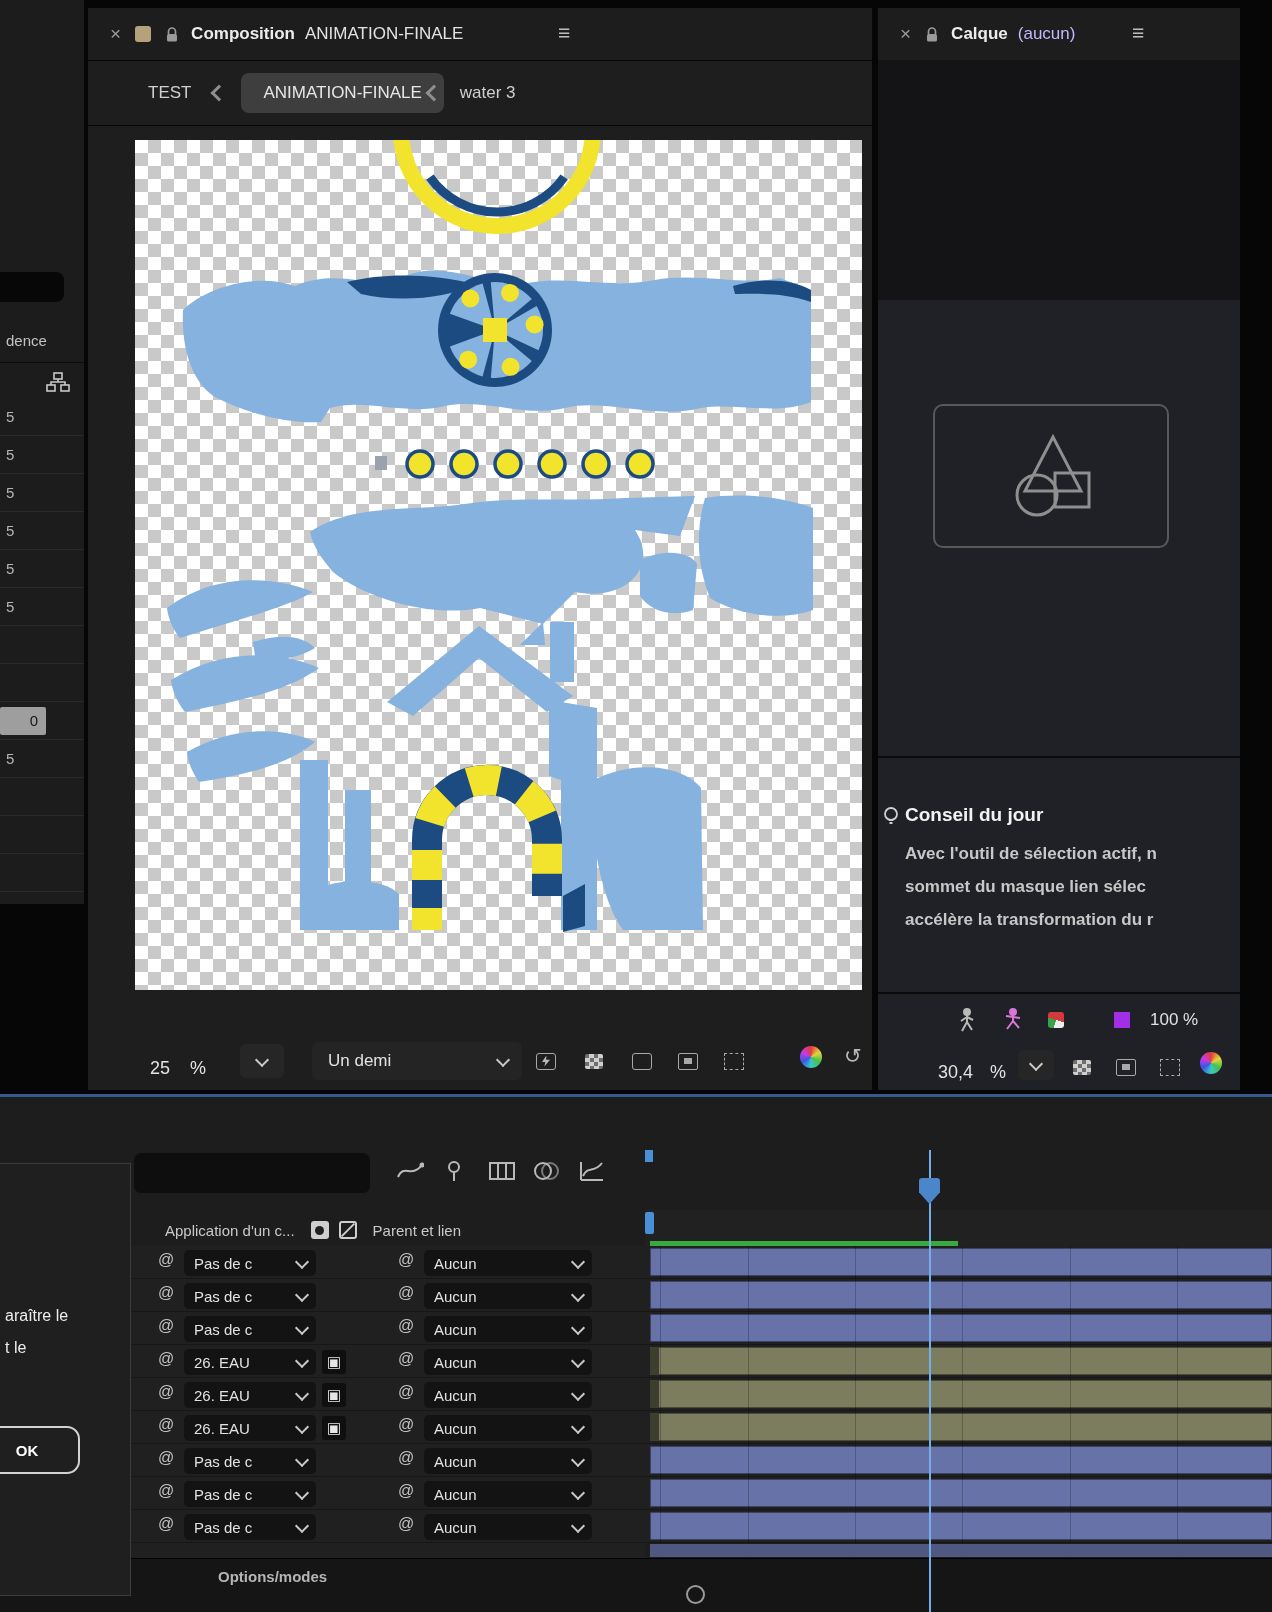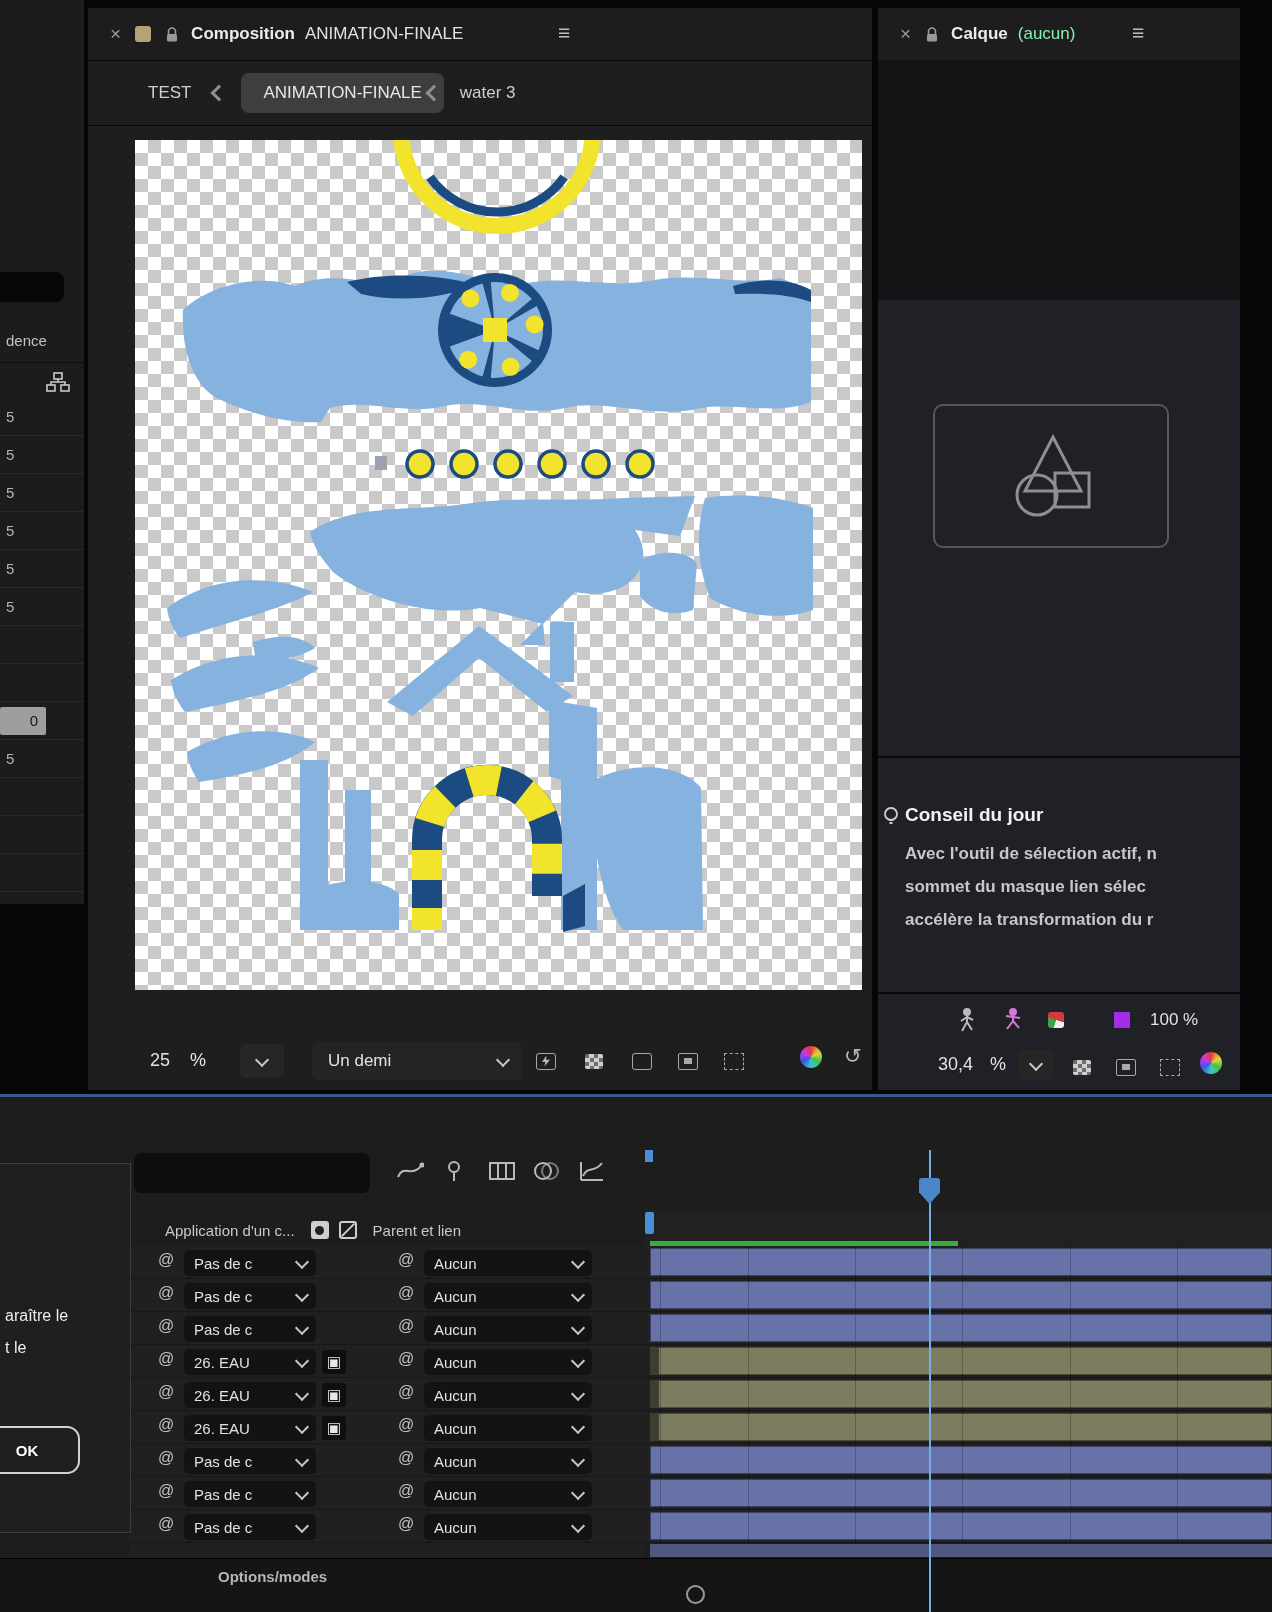--- a/index.html
+++ b/index.html
@@ -30,21 +30,21 @@
   
   .comp-panel{left:88px;top:8px;width:784px;height:1082px;}
   .crumbs{left:0;top:53px;width:784px;height:64px;display:flex;align-items:center;border-bottom:1px solid #070707;}
   .crumb{color:#cfcfcf;font-size:17px;}
   .crumb-pill{height:40px;background:#3e3e3e;border-radius:8px;display:flex;align-items:center;padding:0 22px;color:#e6e6e6;font-size:17px;}
   .canvas{left:47px;top:132px;width:727px;height:850px;background-color:#ffffff;overflow:hidden;
     background-image:linear-gradient(45deg,#c9c9c9 25%,transparent 25%,transparent 75%,#c9c9c9 75%),
                      linear-gradient(45deg,#c9c9c9 25%,transparent 25%,transparent 75%,#c9c9c9 75%);
     background-size:26px 26px;background-position:0 0,13px 13px;}
   .comp-toolbar{left:0;top:1024px;width:784px;height:58px;}
-  .zoomtxt{color:#e2e2e2;font-size:18px;}
+  .zoomtxt{color:#e2e2e2;font-size:18px;margin-top:8px;}
   .chevbtn{background:#262626;border-radius:6px;display:flex;align-items:center;justify-content:center;}
   .resdd{background:#242424;border-radius:6px;display:flex;align-items:center;justify-content:space-between;padding:0 14px 0 16px;color:#e2e2e2;font-size:17px;}
   .mini-ic{display:flex;align-items:center;justify-content:center;width:36px;height:30px;}
   .ic-box{width:18px;height:15px;border:1.5px solid #a9a9a9;border-radius:3px;display:flex;align-items:center;justify-content:center;}
   .bolt{width:8px;height:11px;background:#b9b9b9;clip-path:polygon(55% 0,0 60%,42% 60%,30% 100%,100% 38%,52% 38%);}
   .ic-check{width:18px;height:15px;background:repeating-conic-gradient(#cfcfcf 0% 25%,#6e6e6e 0% 50%);background-size:9px 8px;border-radius:2px;}
   .ic-sqin{width:18px;height:15px;border:1.5px solid #a9a9a9;border-radius:2px;display:flex;align-items:center;justify-content:center;}
   .ic-sqin i{display:block;width:8px;height:6px;background:#a9a9a9;}
   .ic-crop{width:18px;height:15px;border:1.5px dashed #a9a9a9;}
   .wheel{width:22px;height:22px;border-radius:50%;background:conic-gradient(#e43b3b,#e4d53b,#46c24a,#3bc7c7,#3b55e4,#c43be4,#e43b3b);}
@@ -91,21 +91,21 @@
   .partial-row-left{left:130px;top:446px;width:515px;height:15px;background:#202020;}
   .partial-bar{left:650px;top:447px;width:622px;height:13px;background:#4e5880;}
   .tl-bottom{left:0;top:461px;width:1272px;height:54px;background:#151515;border-top:1px solid #000;}
   .footer-label{left:218px;top:9px;color:#b5b5b5;font-size:15px;font-weight:bold;}
   .circle-ic{left:686px;top:26px;width:15px;height:15px;border:2px solid #9a9a9a;border-radius:50%;}
   .playhead-line{left:929px;top:53px;width:2px;height:462px;background:#74aee8;z-index:40;}
   .playhead-handle{left:919px;top:81px;width:21px;height:26px;background:#4a86c8;z-index:41;
     clip-path:polygon(0 0,100% 0,100% 55%,50% 100%,0 55%);border-radius:3px;}
   .grid-line{position:absolute;top:149px;width:1px;height:312px;background:rgba(0,0,0,.22);}
   
-  .dialog{left:0;top:1163px;width:131px;height:370px;background:#1f1f1f;border:1px solid #3c3c3c;border-left:none;box-sizing:border-box;z-index:60;}
+  .dialog{left:0;top:1163px;width:131px;height:433px;background:#1f1f1f;border:1px solid #3c3c3c;border-left:none;box-sizing:border-box;z-index:60;}
   .dlg-line{position:absolute;left:5px;color:#ededed;font-size:16px;white-space:nowrap;}
   .ok-btn{position:absolute;left:-26px;top:262px;width:106px;height:48px;border:2px solid #d2d2d2;border-radius:13px;display:flex;align-items:center;justify-content:center;color:#fff;font-weight:bold;font-size:15px;box-sizing:border-box;}
 </style>
 </head>
 <body>
 
 <div class="stage">
 
   <div class="left-strip abs">
     <div class="ls-pill abs"></div>
@@ -277,21 +277,21 @@
   </div>
 
   <div class="layer-panel abs">
     <div class="tabbar">
       <span class="close-x">×</span>
       <svg class="lock" width="14" height="17" viewBox="0 0 14 17">
         <path d="M3.5 8 V5.5 a3.5 3.5 0 0 1 7 0 V8" fill="none" stroke="#9a9a9a" stroke-width="1.7"></path>
         <rect x="2" y="8" width="10" height="7.5" rx="1.5" fill="#9a9a9a"></rect>
       </svg>
       <span class="tabtitle">Calque</span>
-      <span class="tabname" style="color:#86efac">(aucun)</span>
+      <span class="tabname" style="color:#c4b5fd">(aucun)</span>
       <span class="menu-ic" style="left:254px;top:13px">≡</span>
     </div>
     <div class="lp-dark abs"></div>
     <div class="newcomp-box abs">
       <svg width="96" height="86" viewBox="0 0 96 86">
         <g fill="none" stroke="#8f8f8f" stroke-width="3">
           <polygon points="50,4 22,58 78,58"></polygon>
           <circle cx="34" cy="62" r="20"></circle>
           <rect x="52" y="40" width="34" height="34"></rect>
         </g>

